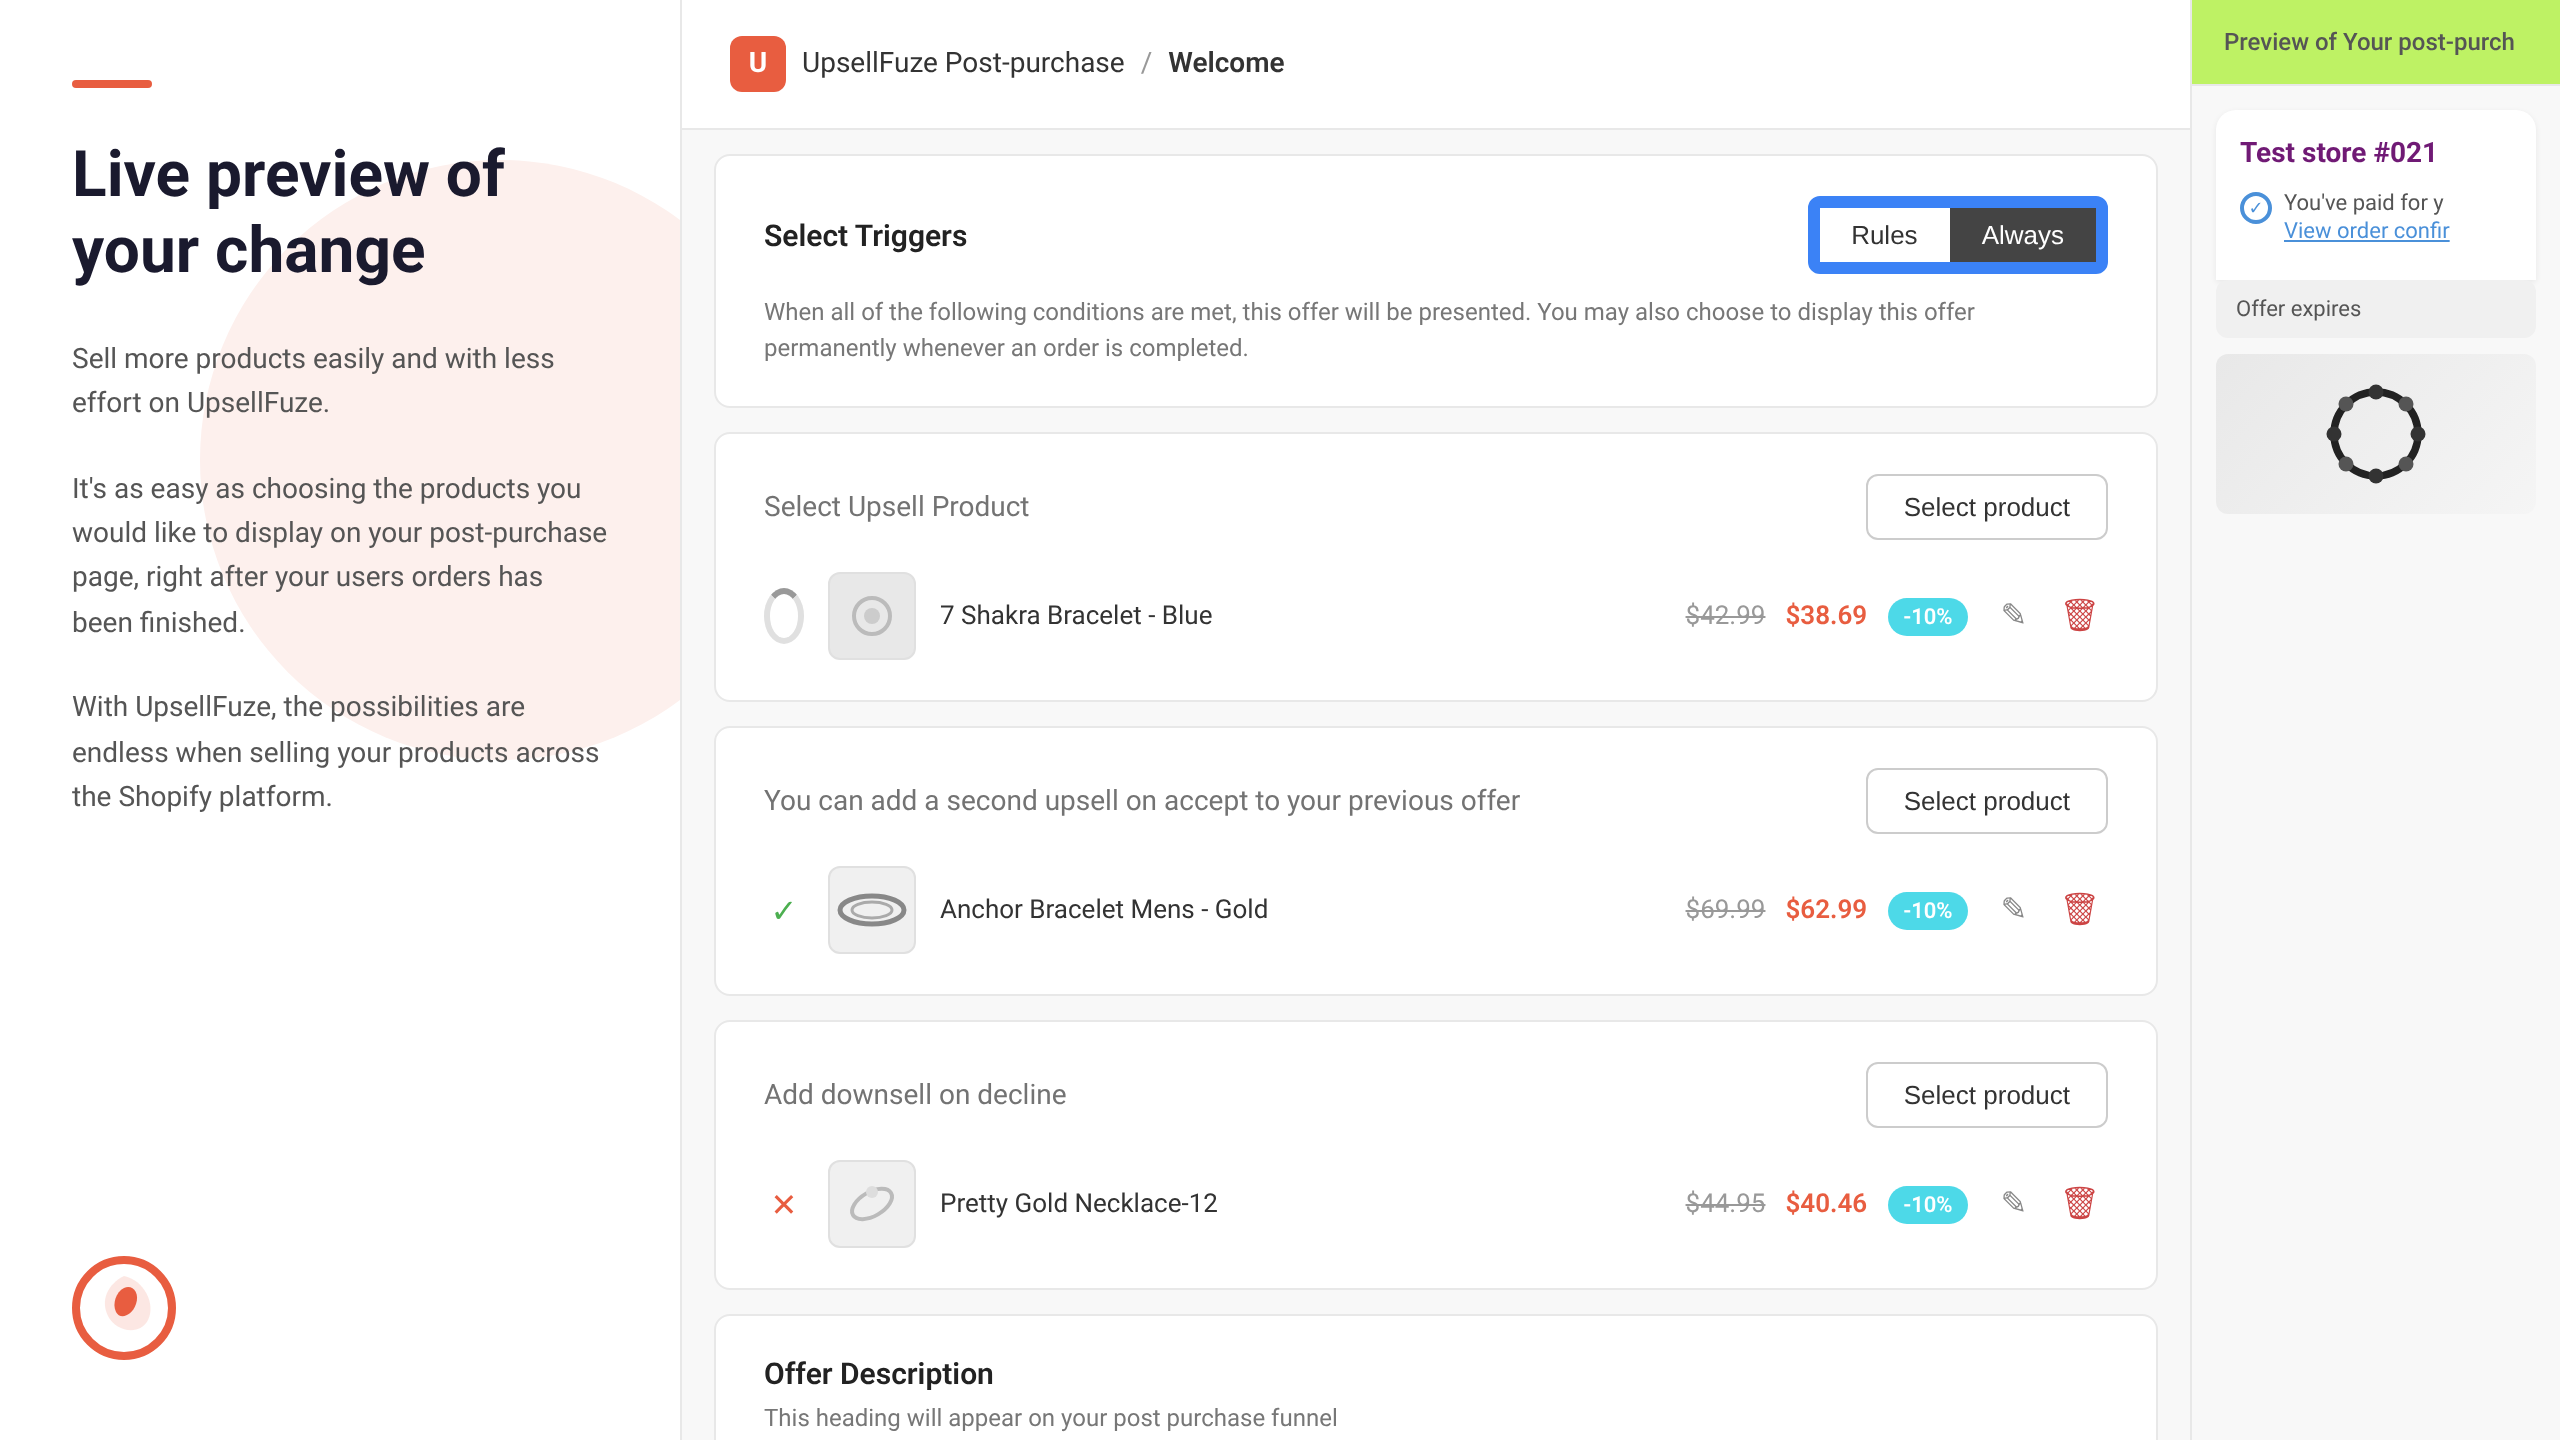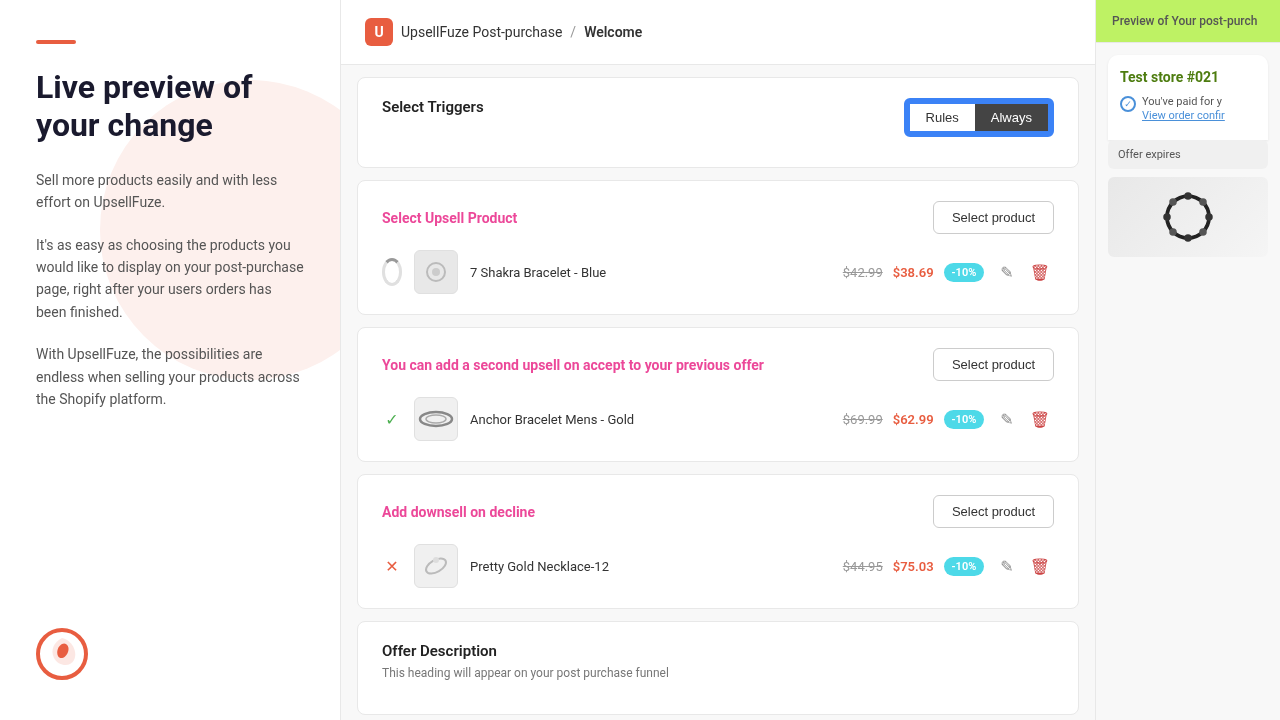--- a/index.html
+++ b/index.html
@@ -103,21 +103,21 @@
       background: #fff;
       margin: 12px 16px;
       border-radius: 8px;
       border: 1px solid #e8e8e8;
       padding: 20px 24px;
     }
 
     
     .section-header {
       display: flex;
-      align-items: flex-start;
+      align-items: center;
       justify-content: space-between;
       margin-bottom: 10px;
     }
     .section-title {
       font-size: 15px;
       font-weight: 600;
       color: #222;
     }
     .trigger-buttons {
       display: flex;
@@ -153,22 +153,22 @@
       padding: 20px 24px;
     }
     .product-section-header {
       display: flex;
       align-items: center;
       justify-content: space-between;
       margin-bottom: 16px;
     }
     .product-section-title {
       font-size: 14px;
-      font-weight: 700;
-      color: #ec4899;
+      font-weight: 400;
+      color: #737373;
     }
     .select-product-btn {
       padding: 8px 18px;
       border: 1px solid #ccc;
       border-radius: 6px;
       background: #fff;
       font-size: 13px;
       color: #333;
       cursor: pointer;
       font-weight: 500;
@@ -376,20 +376,21 @@
   </div>
 
   <div class="section">
     <div class="section-header">
       <span class="section-title">Select Triggers</span>
       <div class="trigger-buttons">
         <button class="trigger-btn">Rules</button>
         <button class="trigger-btn active">Always</button>
       </div>
     </div>
+    <p class="section-desc">When all of the following conditions are met, this offer will be presented. You may also choose to display this offer permanently whenever an order is completed.</p>
   </div>
 
   <div class="product-section">
     <div class="product-section-header">
       <span class="product-section-title">Select Upsell Product</span>
       <button class="select-product-btn">Select product</button>
     </div>
     <div class="product-row">
       <div class="product-status-icon">
         <div class="loading-circle"></div>
@@ -452,21 +453,21 @@
       </div>
       <div class="product-thumb">
         <svg width="28" height="28" viewBox="0 0 28 28">
           <ellipse cx="14" cy="14" rx="11" ry="6" fill="none" stroke="#bbb" stroke-width="2" transform="rotate(-30 14 14)"></ellipse>
           <circle cx="14" cy="8" r="3" fill="#ddd"></circle>
         </svg>
       </div>
       <span class="product-name">Pretty Gold Necklace-12</span>
       <div class="product-prices">
         <span class="price-original">$44.95</span>
-        <span class="price-sale">$75.03</span>
+        <span class="price-sale">$40.46</span>
         <span class="discount-badge">-10%</span>
       </div>
       <div class="product-actions">
         <button class="action-btn">✎</button>
         <button class="action-btn delete">🗑</button>
       </div>
     </div>
   </div>
 
   <div class="offer-desc-section">
@@ -475,21 +476,21 @@
 
   </div>
 
 </div>
 
 <div class="preview-panel">
   <div class="preview-header">Preview of Your post-purch</div>
   <div class="preview-body">
 
     <div style="background:#fff; border-radius:10px 10px 0 0; padding:14px 12px 12px; margin-bottom:0; box-shadow:0 1px 3px rgba(0,0,0,0.07);">
-      <div style="font-size:14px; font-weight:700; color:#4d7c0f; margin-bottom:10px;">Test store #021</div>
+      <div style="font-size:14px; font-weight:700; color:#701a75; margin-bottom:10px;">Test store #021</div>
       <div class="preview-order-confirm">
         <div class="check-circle">✓</div>
         <div>
           <div class="preview-paid-text">You've paid for y</div>
           <div class="preview-link">View order confir</div>
         </div>
       </div>
     </div>
 
 

